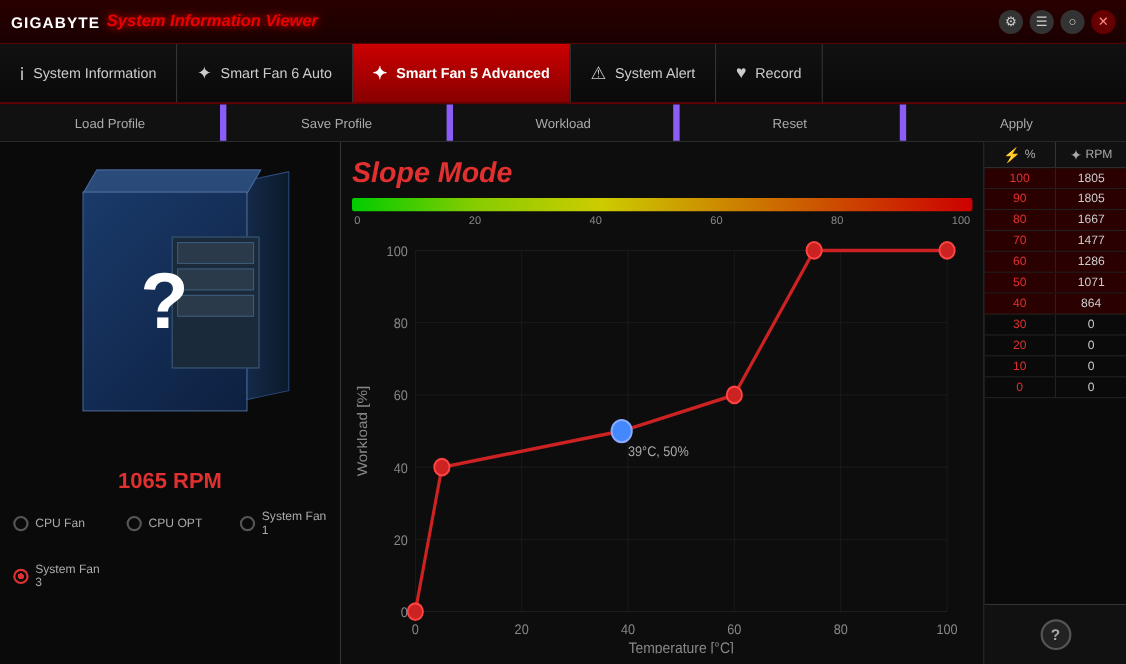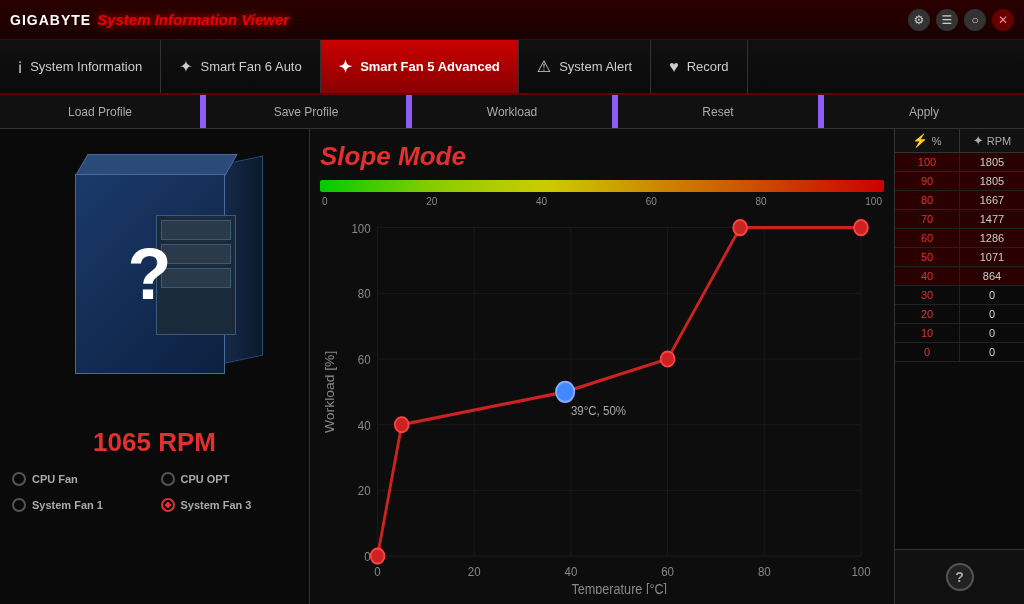--- a/index.html
+++ b/index.html
@@ -198,34 +198,33 @@
       gap: 4px;
       padding: 4px;
     }
     .detail-strip {
       background: #2a3a4a;
       height: 20px;
       border: 1px solid #3a5a7a;
     }
 
     .rpm-display {
-      font-size: 26px;
+      font-size: 20px;
       font-weight: bold;
       color: #e03030;
       margin: 8px 0;
     }
 
     
     #fan-selection {
       width: 100%;
       display: grid;
-      grid-template-columns: 1fr 1fr;
-      gap: 8px;
+      grid-template-columns: 1fr 1fr 1fr;
+      gap: 20px;
       margin-top: 4px;
-      font-weight: bold;
     }
     .fan-item {
       display: flex;
       align-items: center;
       gap: 6px;
       font-size: 11px;
       color: #aaa;
       cursor: pointer;
       padding: 2px;
     }

